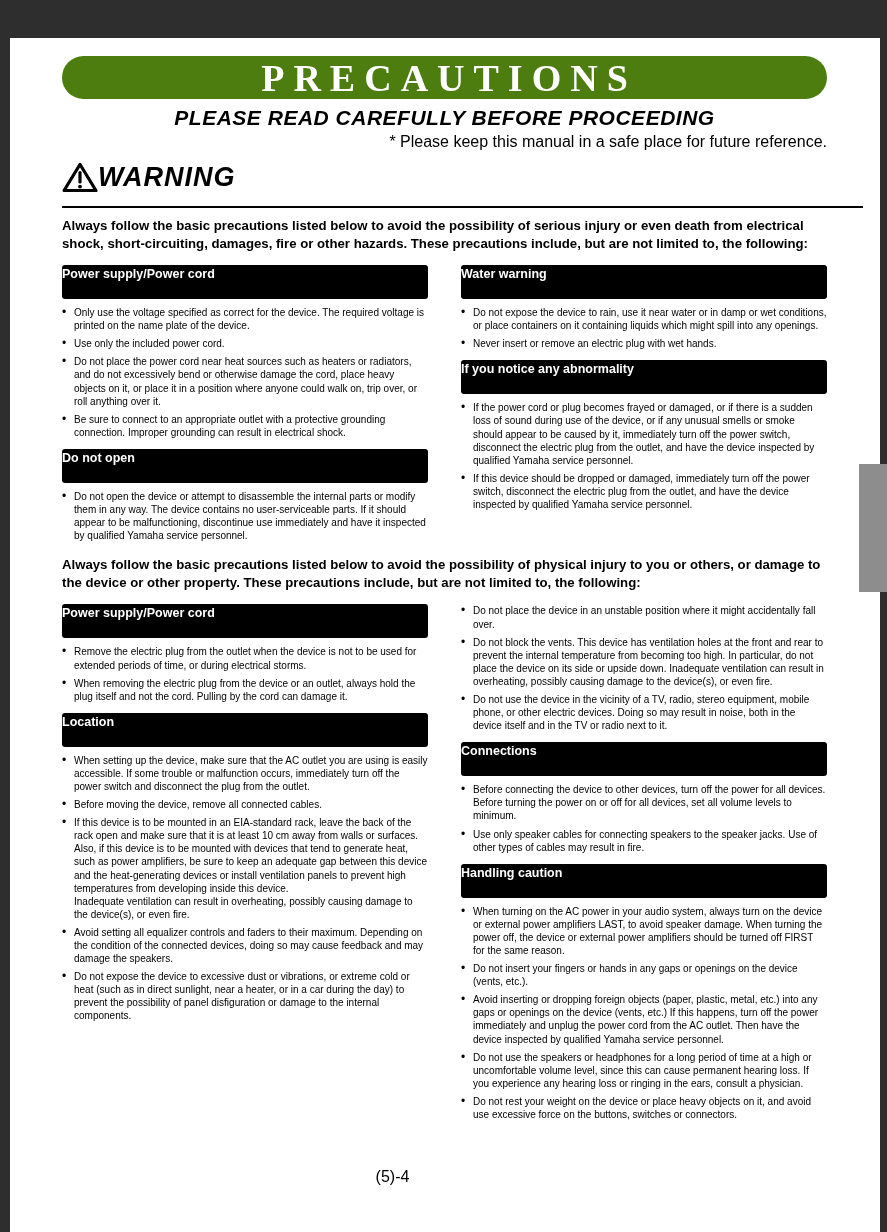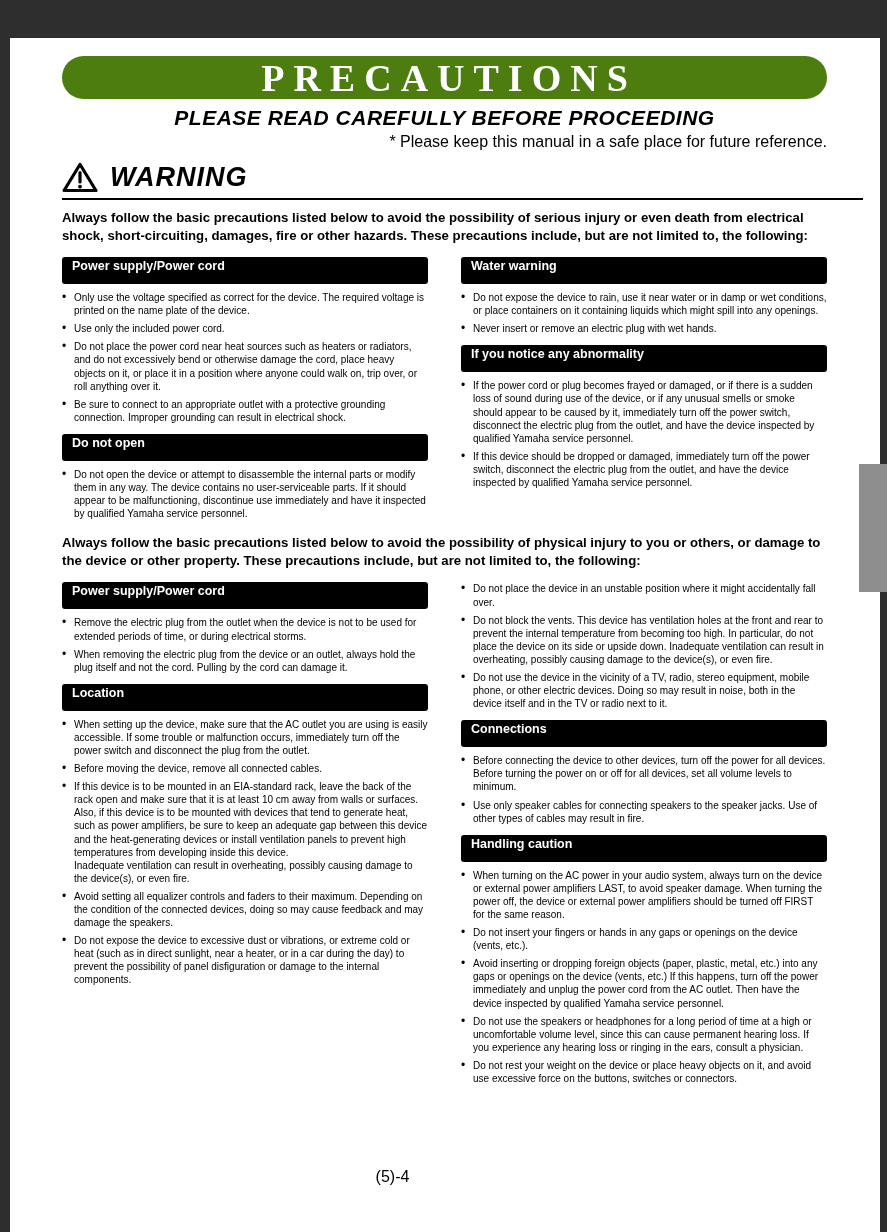--- a/index.html
+++ b/index.html
@@ -27,37 +27,37 @@
     color:#fff; font-family:"Liberation Serif", serif; font-weight:bold;
     font-size:38px; letter-spacing:9px; padding-left:9px;
   }
   .subtitle {
     margin-top:7px; text-align:center;
     font-weight:bold; font-style:italic; font-size:21px; letter-spacing:0.5px;
   }
   .note { margin-top:3px; text-align:right; font-size:16px; }
 
   .sec-heading {
-    display:flex; align-items:flex-end; gap:12px;
+    display:flex; align-items:flex-end; 
     margin-top:11px; margin-right:-36px;
-    padding-bottom:5px; border-bottom:2px solid #000;
+    padding-bottom:13px; border-bottom:2px solid #000;
   }
   .sec-heading.caution { margin-top:16px; }
   .warn-icon { display:inline-flex; }
   .sec-title { font-size:27px; font-weight:bold; font-style:italic; letter-spacing:1px; }
 
   .intro { margin-top:9px; font-weight:bold; font-size:13.2px; line-height:1.33; }
 
   .columns { display:flex; gap:33px; margin-top:13px; align-items:flex-start; }
   .col { width:366px; }
 
   .bar-header {
     background:#000; color:#fff; border-radius:3px;
     font-weight:bold; font-size:12.5px;
-    height:27px; line-height:19px; padding-left:10px;
+    height:34px; line-height:19px; 
     margin:10px 0 7px 0;
   }
   .group:first-child .bar-header { margin-top:0; }
 
   ul.bullets { list-style:none; }
   ul.bullets li {
     position:relative; padding-left:12px;
     font-size:10px; line-height:1.31;
     margin-bottom:5px; white-space:pre-line;
   }

